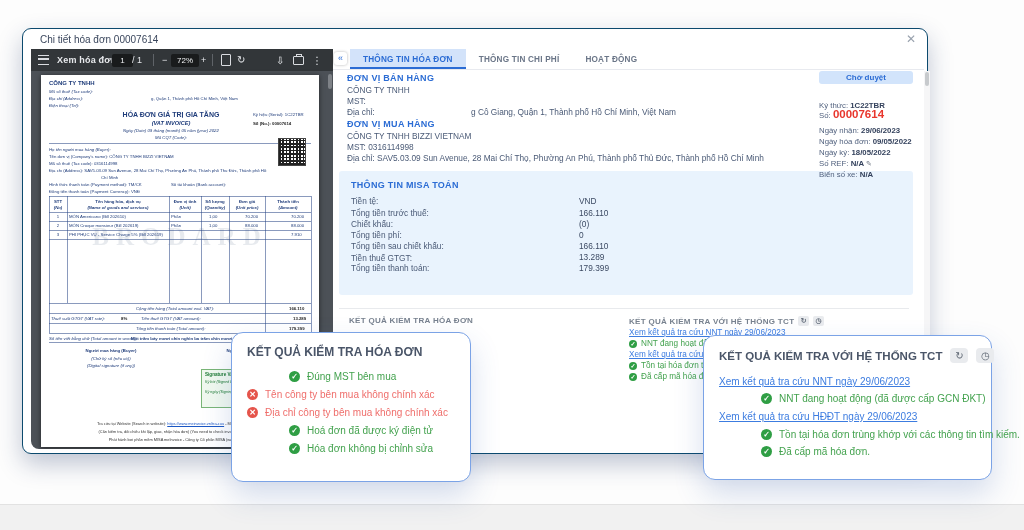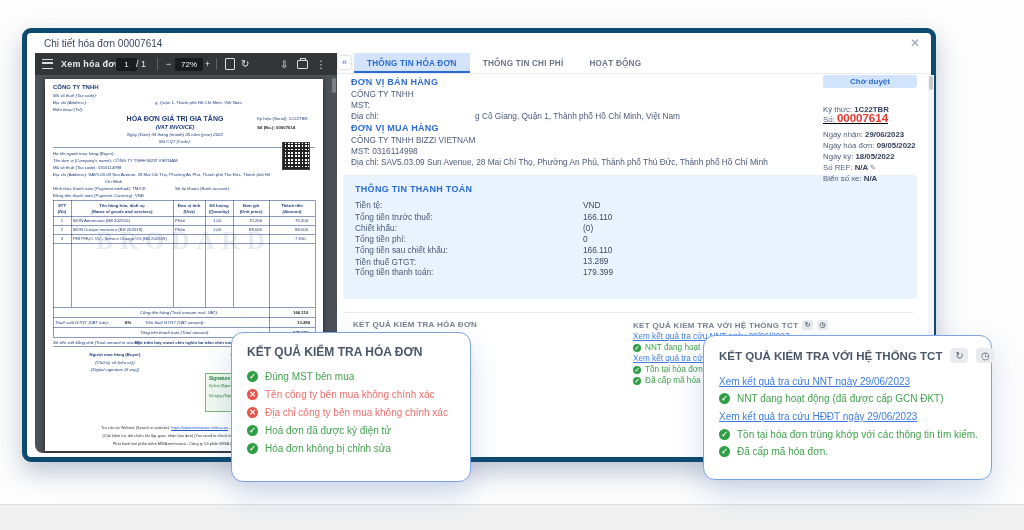--- a/index.html
+++ b/index.html
@@ -2,21 +2,21 @@
 <html><head>
 <meta charset="utf-8">
 <style>
   html,body{margin:0;padding:0;background:#fff;}
   .stage{position:relative;width:1024px;height:530px;background:#fdfdfd;overflow:hidden;
          font-family:"Liberation Sans",sans-serif;-webkit-font-smoothing:antialiased;}
   .bottombar{position:absolute;left:0;top:504px;width:1024px;height:26px;background:#f1f1f1;border-top:1px solid #e2e2e2;}
 
   
   .modal{position:absolute;left:22px;top:28px;width:904px;height:424px;background:#fff;
-         border:5px solid #0c4a6e;border-radius:9px;box-shadow:0 10px 24px rgba(30,50,100,.28);}
+         border:1px solid #0c4a6e;border-radius:9px;box-shadow:0 10px 24px rgba(30,50,100,.28);}
   .modal-title{position:absolute;left:17px;top:5px;font-size:10px;color:#3a465c;white-space:nowrap;}
   .close-x{position:absolute;right:11px;top:4px;font-size:12px;color:#98a1ad;line-height:12px;cursor:pointer;}
 
   
   .pdf{position:absolute;left:8px;top:20px;width:302px;height:400px;background:#4c5157;border-bottom-left-radius:8px;overflow:hidden;}
   .pdf-toolbar{position:absolute;top:0;left:0;width:100%;height:22px;background:#323639;}
   .tb{position:absolute;top:0;height:22px;display:flex;align-items:center;color:#e8eaed;}
   .burger{width:11px;height:8px;border-top:1.4px solid #dadce0;border-bottom:1.4px solid #dadce0;}
   .burger::before{content:"";display:block;width:11px;height:1.4px;background:#dadce0;margin-top:2.2px;}
   .tb-title{font-size:9px;font-weight:bold;letter-spacing:.2px;}
@@ -86,21 +86,21 @@
   .pencil{color:#6a7380;font-size:7px;margin-left:2px;cursor:pointer;}
 
   
   .popup{position:absolute;background:#fff;border:1.6px solid #7ba3e6;border-radius:12px;
          box-shadow:0 14px 30px rgba(50,90,170,.20);z-index:30;}
   .ptitle{position:absolute;left:15px;top:12px;font-size:12px;font-weight:bold;color:#4a5568;white-space:nowrap;display:flex;align-items:center;}
   .pbtn{display:inline-block;width:18px;height:15px;background:#e9ebee;border-radius:4px;color:#5f6874;
         font-size:10px;line-height:15px;text-align:center;margin-left:8px;font-weight:normal;cursor:pointer;}
   .pitem{position:absolute;left:15px;display:flex;align-items:center;gap:7px;font-size:10px;white-space:nowrap;}
   .pitem .ck{width:11px;height:11px;font-size:8px;line-height:11px;}
-  .pgreen{color:#43a24e;} .pred{color:#ef6e6b;}
+  .pgreen{color:#43a24e;margin-left:42px;} .pred{color:#ef6e6b;}
   .plink{position:absolute;left:15px;font-size:10px;color:#3c7ce0;text-decoration:underline;white-space:nowrap;cursor:pointer;}
 </style>
 </head>
 <body>
 
 <div class="stage">
   <div class="bottombar"></div>
 
   <div class="modal">
     <div class="modal-title">Chi tiết hóa đơn 00007614</div>
@@ -277,21 +277,21 @@
         <div class="ln" style="left:14px;top:27px;">MST:</div>
         <div class="ln" style="left:14px;top:38px;">Địa chỉ:</div>
         <div class="ln" style="left:138px;top:38px;">g Cô Giang, Quận 1, Thành phố Hồ Chí Minh, Việt Nam</div>
 
         <div class="hblue" style="left:14px;top:50px;">ĐƠN VỊ MUA HÀNG</div>
         <div class="ln" style="left:14px;top:62px;">CÔNG TY TNHH BIZZI VIETNAM</div>
         <div class="ln" style="left:14px;top:73px;">MST:  0316114998</div>
         <div class="ln" style="left:14px;top:84px;">Địa chỉ: SAV5.03.09 Sun Avenue, 28 Mai Chí Thọ, Phường An Phú, Thành phố Thủ Đức, Thành phố Hồ Chí Minh</div>
 
         <div class="payment">
-          <div class="hblue" style="left:12px;top:9px;">THÔNG TIN THANH TOÁN</div>
+          <div class="hblue" style="left:12px;top:9px;">THÔNG TIN MISA TOÁN</div>
           <div class="prow-l" style="top:25px;">Tiền tệ:</div>
             <div class="prow-v" style="top:25px;">VND</div>
           <div class="prow-l" style="top:37px;">Tổng tiền trước thuế:</div>
             <div class="prow-v" style="top:37px;">166.110</div>
           <div class="prow-l" style="top:48px;">Chiết khấu:</div>
             <div class="prow-v" style="top:48px;">(0)</div>
           <div class="prow-l" style="top:59px;">Tổng tiền phí:</div>
             <div class="prow-v" style="top:59px;">0</div>
           <div class="prow-l" style="top:70px;">Tổng tiền sau chiết khấu:</div>
             <div class="prow-v" style="top:70px;">166.110</div>
@@ -320,21 +320,21 @@
             <span>Tồn tại hóa đơn trùng khớp với các thông tin tìm kiếm.</span>
           </div>
         <div class="iok" style="left:296px;top:303px;">
             <span class="ck"></span>
             <span>Đã cấp mã hóa đơn.</span>
           </div>
 
         <div class="meta">
           <div class="status-btn">Chờ duyệt</div>
           <div class="mrow" style="top:25px;"><span class="mlab">Ký thức: </span><span class="mval">1C22TBR</span></div>
-          <div class="mrow" style="top:35px;text-decoration:underline;"><span class="mlab">Số: </span><span class="red-no">00007614</span></div>
+          <div class="mrow" style="top:35px;"><span class="mlab">Số: </span><span class="red-no">00007614</span></div>
           <div class="mrow" style="top:50px;"><span class="mlab">Ngày nhận: </span><span class="mval">29/06/2023</span></div>
           <div class="mrow" style="top:61px;"><span class="mlab">Ngày hóa đơn: </span><span class="mval">09/05/2022</span></div>
           <div class="mrow" style="top:72px;"><span class="mlab">Ngày ký: </span><span class="mval">18/05/2022</span></div>
           <div class="mrow" style="top:83px;"><span class="mlab">Số REF:  </span><span class="mval">N/A</span><span class="pencil">✎</span></div>
           <div class="mrow" style="top:94px;"><span class="mlab">Biển số xe: </span><span class="mval">N/A</span></div>
         </div>
       </div>
     </div>
   </div>
 

